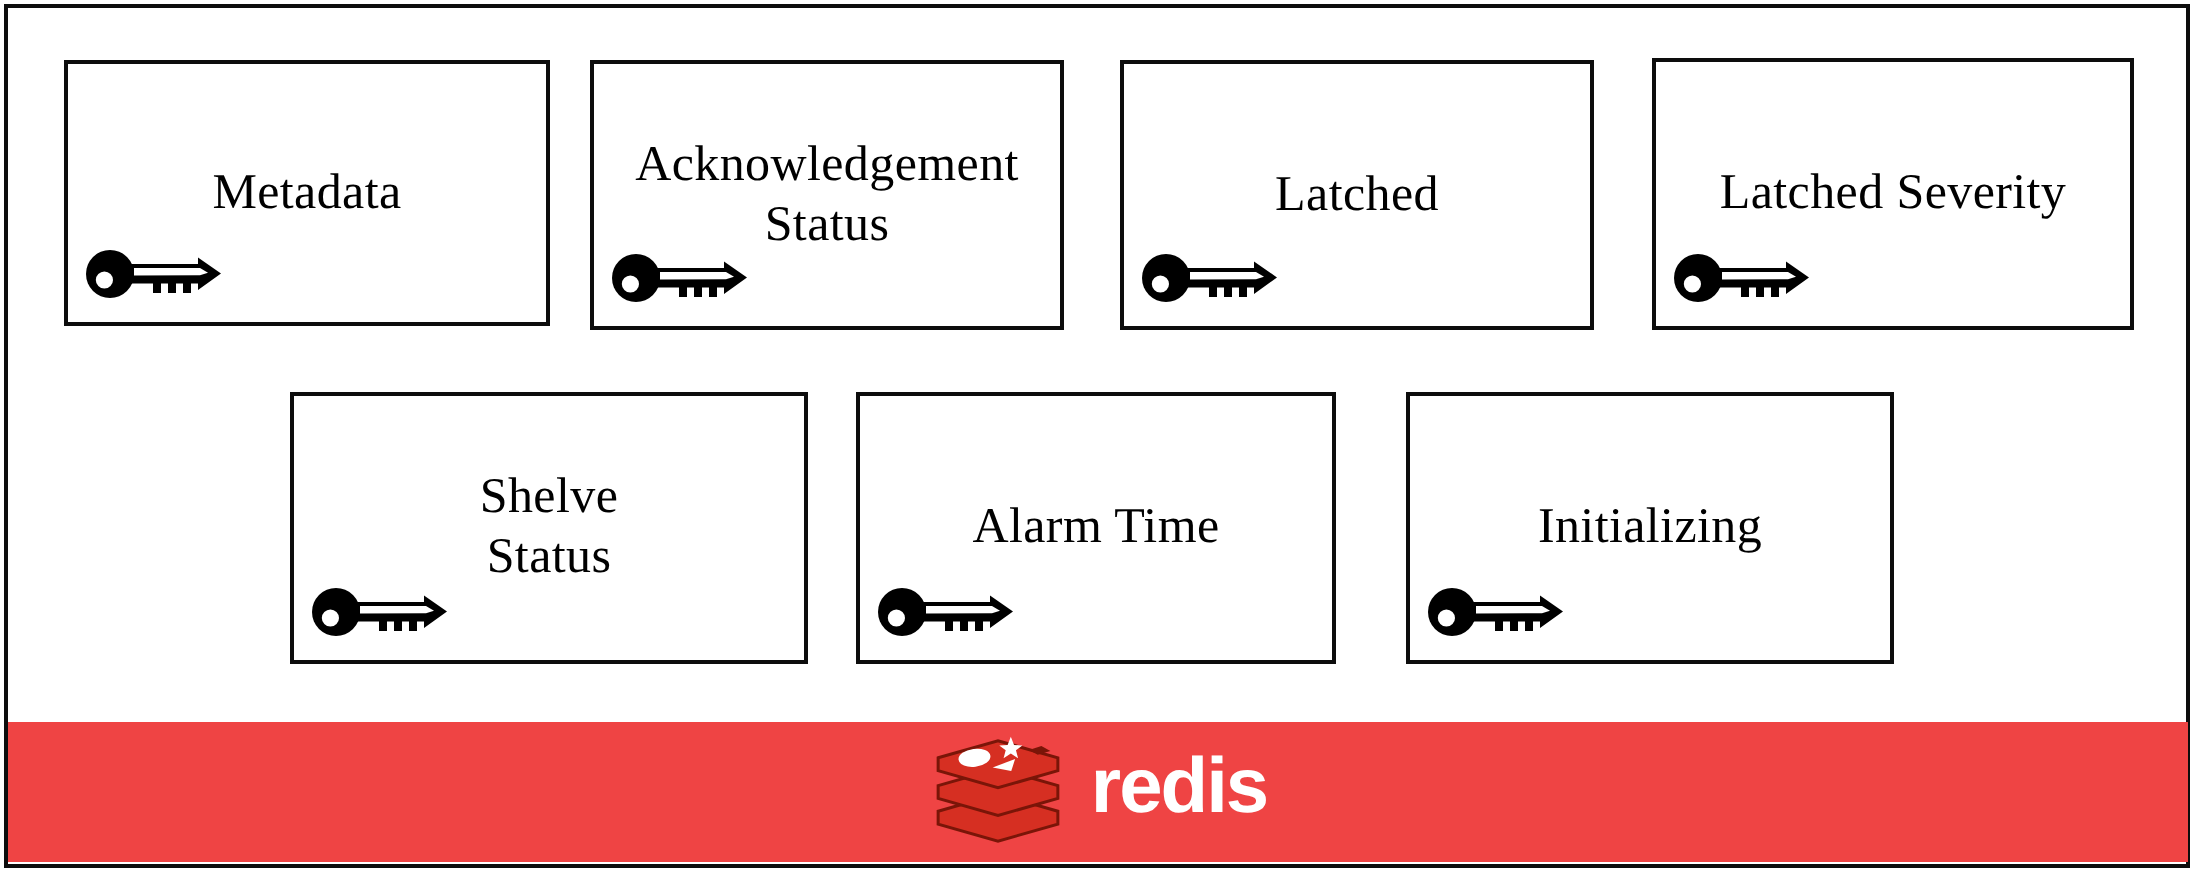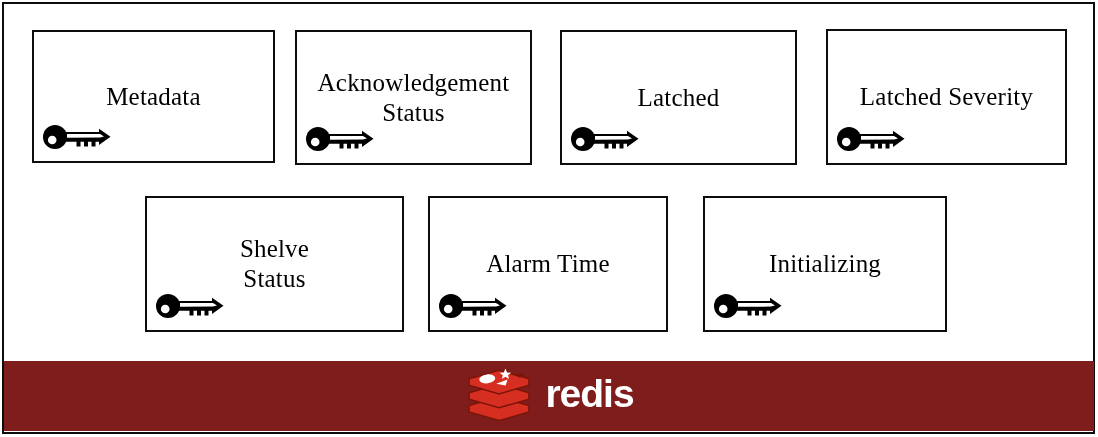--- a/index.html
+++ b/index.html
@@ -41,21 +41,21 @@
     left: 8px;
     bottom: 8px;
     width: 72px;
     height: 32px;
   }
   .footer {
     position: absolute;
     left: 4px; right: 4px;
     top: 361px;
     height: 70px;
-    background: #7f1d1d;
+    background: #ef4444;
     display: flex;
     align-items: center;
     justify-content: center;
     gap: 11px;
   }
   .redis-logo { width: 70px; height: 62px; }
   .redis-wordmark {
     color: #ffffff;
     font-size: 39px;
     font-weight: bold;

